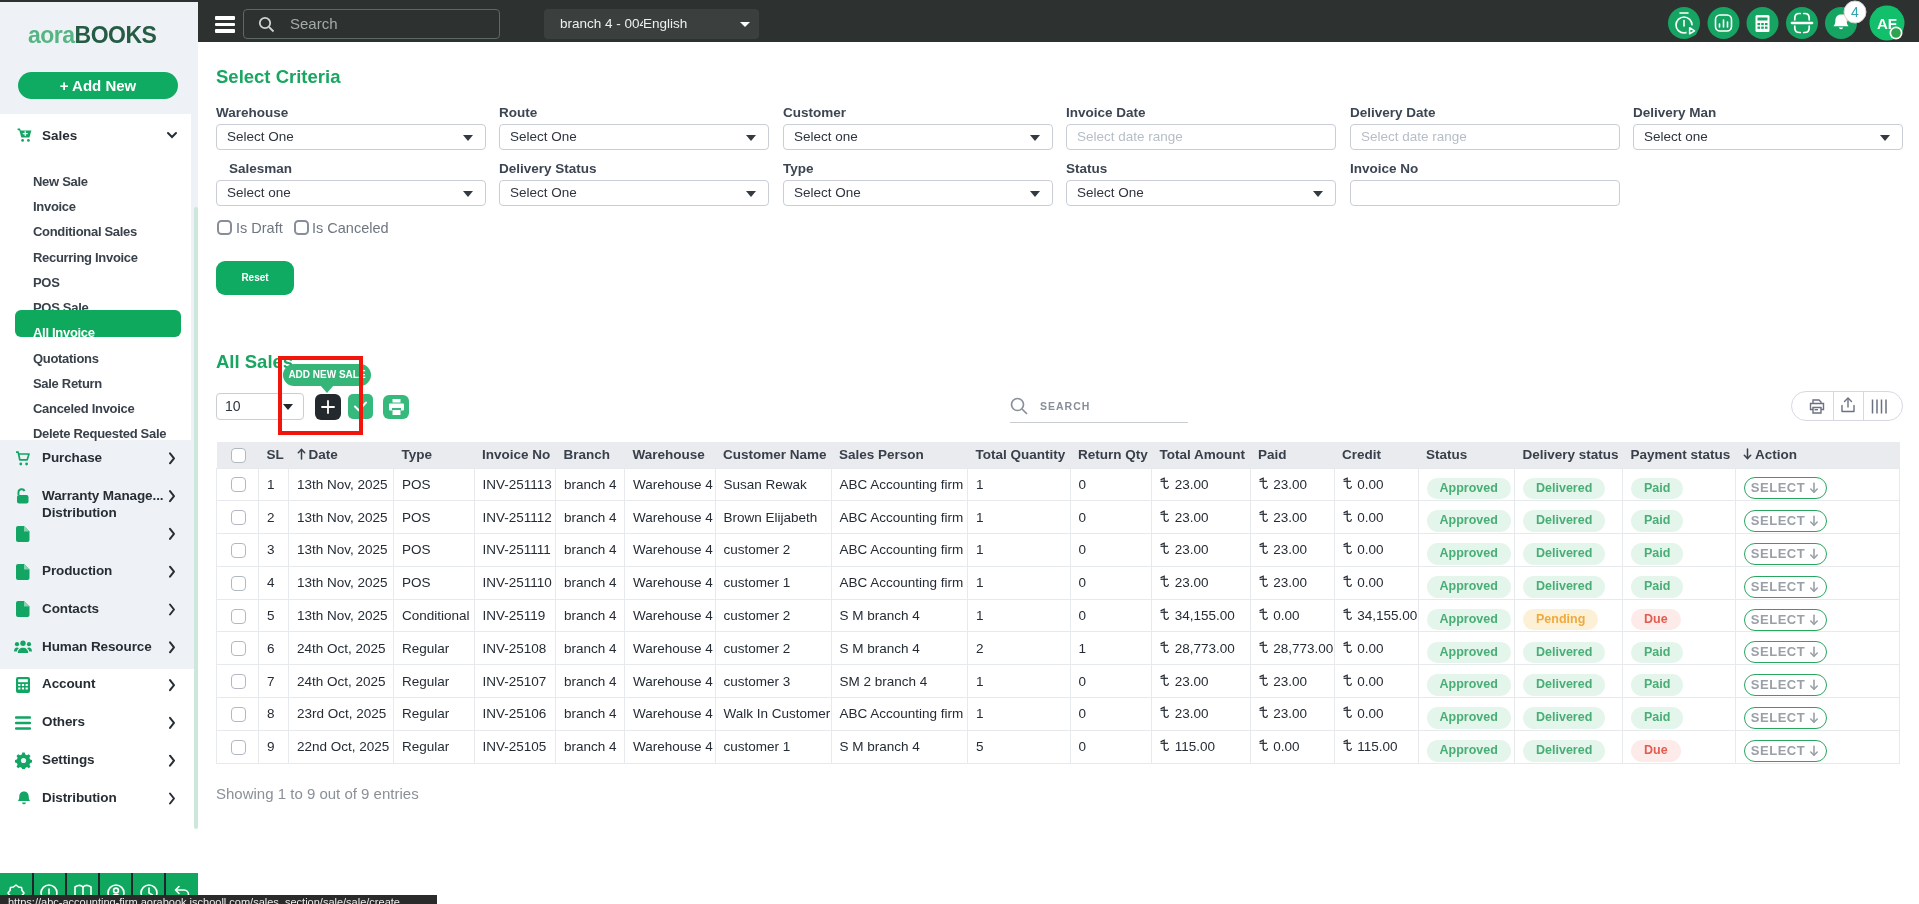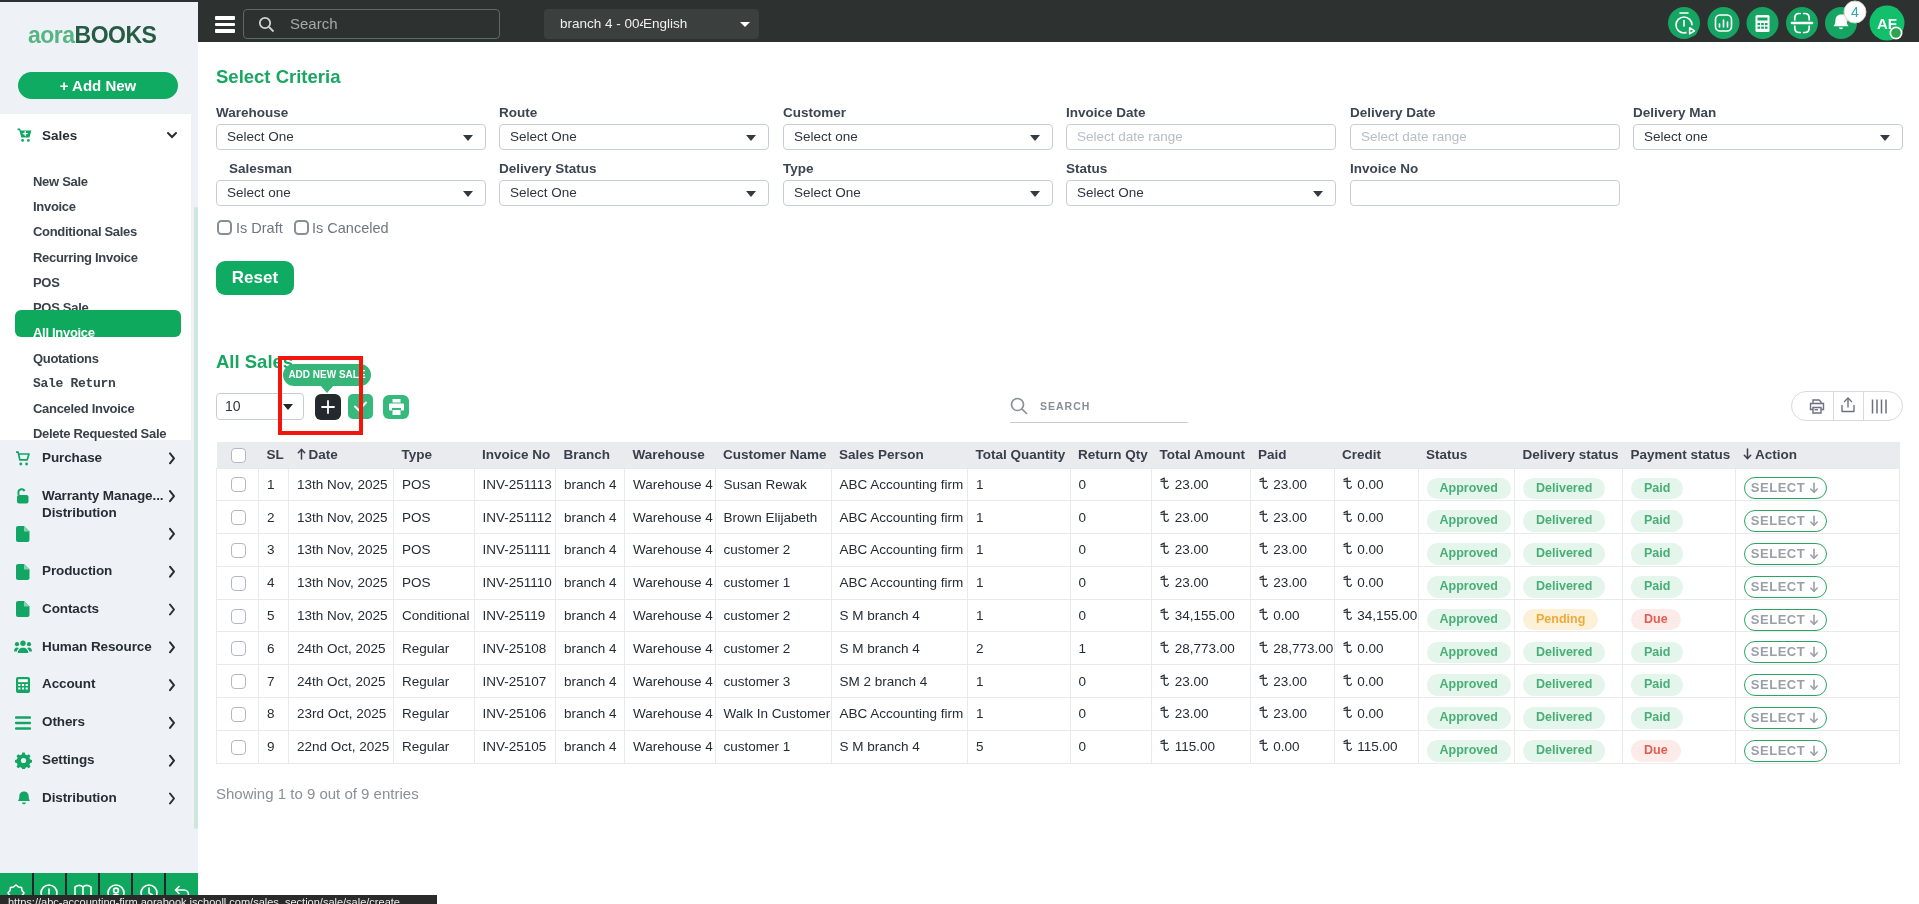--- a/index.html
+++ b/index.html
@@ -10,21 +10,21 @@
 
   
   #topbar { left:0; top:0; width:1919px; height:42px; background:#2d312f; }
   .tbar-dd { top:9px; height:30px; background:#3b403e; border-radius:4px;
     color:#eef0ef; font-size:13.5px; line-height:30px; }
   .tbar-caret { position:absolute; top:13px; width:0; height:0;
     border-left:5px solid transparent; border-right:5px solid transparent;
     border-top:5px solid #fff; }
 
   
-  #sidebar { left:0; top:2px; width:198px; height:902px; background:#eef2f6; }
+  #sidebar { left:0; top:2px; width:198px; height:667px; background:#eef2f6; }
   #smenu-white { left:0; top:112px; width:191px; height:326px; background:#fff; }
   .snav-item { left:33px; height:20px; font-size:13px; font-weight:bold; letter-spacing:-0.3px; color:#39414b;margin-top:12px; }
   .sgroup-t { left:42px; font-size:13.5px; font-weight:bold; letter-spacing:-0.1px; color:#272d34; }
 
   
   .flabel { font-size:13.5px; font-weight:bold; color:#3c4552; }
   .fsel { height:26px; width:270px; border:1px solid #c9ced6; border-radius:4px;
     background:#fff; font-size:13.5px; color:#2e3440; line-height:24px; padding-left:10px; }
   .fsel .car { position:absolute; right:12px; top:10px; width:0; height:0;
     border-left:5px solid transparent; border-right:5px solid transparent;
@@ -158,21 +158,21 @@
 
     <div class="abs snav-item" style="top:160px;">New Sale</div>
     <div class="abs snav-item" style="top:185px;">Invoice</div>
     <div class="abs snav-item" style="top:210px;">Conditional Sales</div>
     <div class="abs snav-item" style="top:236px;">Recurring Invoice</div>
     <div class="abs snav-item" style="top:261px;">POS</div>
     <div class="abs snav-item" style="top:286px;">POS Sale</div>
     <div class="abs" style="left:15px;top:308px;width:166px;height:26.5px;background:#0fa95e;border-radius:6px;"></div>
     <div class="abs snav-item" style="top:311px;color:#fff;">All Invoice</div>
     <div class="abs snav-item" style="top:337px;">Quotations</div>
-    <div class="abs snav-item" style="top:362px;font-family:Liberation Mono, monospace;">Sale Return</div>
+    <div class="abs snav-item" style="top:362px;">Sale Return</div>
     <div class="abs snav-item" style="top:387px;">Canceled Invoice</div>
     <div class="abs snav-item" style="top:412px;">Delete Requested Sale</div>
 
     <div id="sgroups">
 
       <svg class="abs" style="left:15px;top:449px;" width="16" height="15" viewBox="0 0 16 15">
         <g fill="none" stroke="#12a564" stroke-width="1.7" stroke-linejoin="round">
             <path d="M1 1.2 h2.2 l1.6 7.6 h7.4 l1.8 -5.8 h-10.6"></path>
           </g>
         <circle cx="5.8" cy="13" r="1.4" fill="#12a564"></circle>
@@ -304,21 +304,21 @@
     <div class="abs flabel" style="left:1152px;top:119px;">Invoice No</div>
     <div class="abs fsel" style="left:18px;top:138px;">Select one<span class="car"></span></div>
     <div class="abs fsel" style="left:301px;top:138px;">Select One<span class="car"></span></div>
     <div class="abs fsel" style="left:585px;top:138px;">Select One<span class="car"></span></div>
     <div class="abs fsel" style="left:868px;top:138px;">Select One<span class="car"></span></div>
     <div class="abs fsel" style="left:1152px;top:138px;"></div>
     <span class="abs cb" style="left:19px;top:178px;width:15px;height:15px;border:2px solid #878e98;border-radius:4.5px;"></span>
     <div class="abs" style="left:38px;top:178px;font-size:14.5px;color:#6f7680;">Is Draft</div>
     <span class="abs cb" style="left:96px;top:178px;width:15px;height:15px;border:2px solid #878e98;border-radius:4.5px;"></span>
     <div class="abs" style="left:114px;top:178px;font-size:14.5px;color:#6f7680;">Is Canceled</div>
-    <div class="abs grnbtn" style="left:18px;top:219px;width:78px;height:34px;border-radius:9px;font-size:17px;line-height:34px;">Reset</div>
+    <div class="abs grnbtn" style="left:18px;top:219px;width:78px;height:34px;border-radius:9px;font-size:10px;line-height:34px;">Reset</div>
 
     <div class="abs" style="left:18px;top:309px;font-size:18.5px;font-weight:bold;color:#18a661;">All Sales</div>
 
     <div class="abs" style="left:18px;top:351px;width:88px;height:27px;border:1px solid #c9ced6;border-radius:4px;font-size:14px;color:#2e3440;line-height:25px;padding-left:8px;">10
       <span style="position:absolute;right:10px;top:10px;width:0;height:0;border-left:5.5px solid transparent;border-right:5.5px solid transparent;border-top:6.5px solid #23282e;"></span>
     </div>
     <div class="abs" style="left:117px;top:352px;width:26px;height:26px;background:#24292d;border-radius:6px;">
       <svg style="position:absolute;left:6px;top:6px;" width="14" height="14" viewBox="0 0 14 14" stroke="#fff" stroke-width="1.8" stroke-linecap="round">
           <line x1="7" y1="1" x2="7" y2="13"></line>
           <line x1="1" y1="7" x2="13" y2="7"></line>

